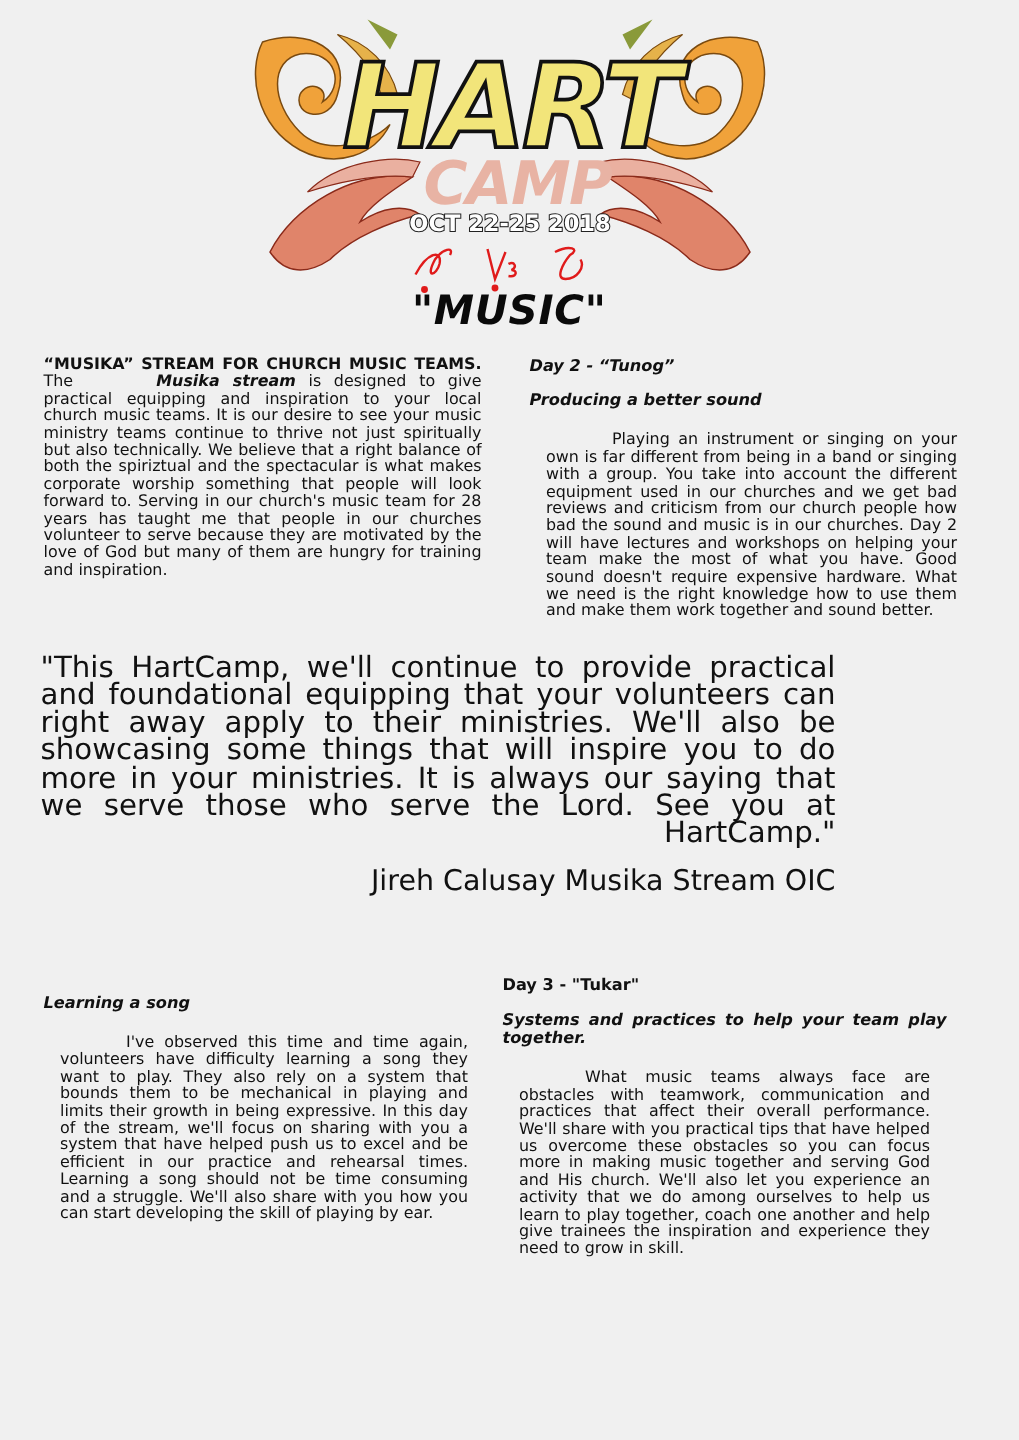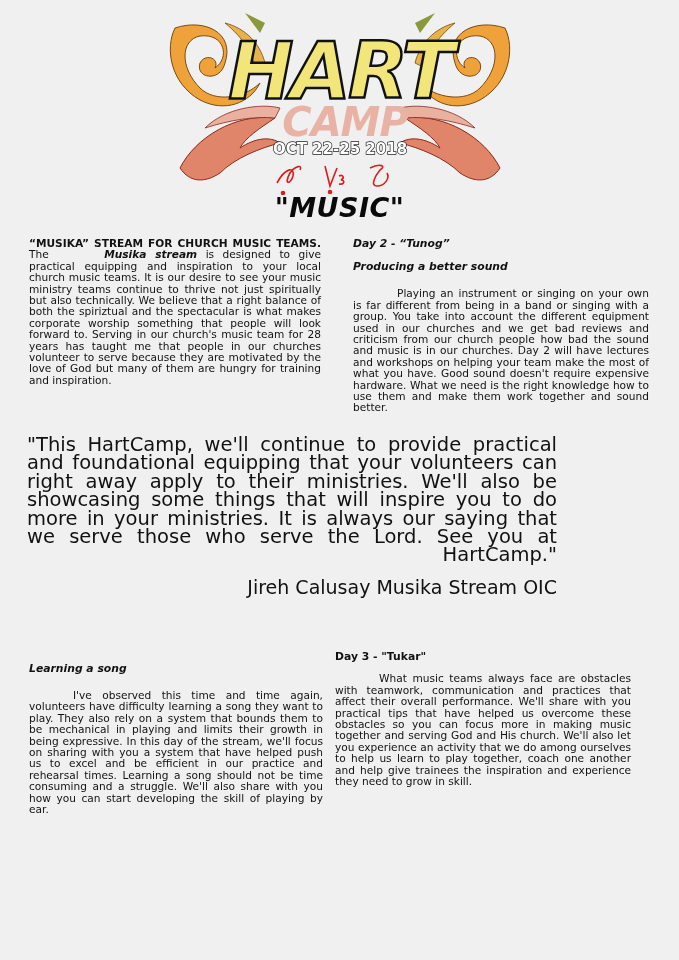--- a/index.html
+++ b/index.html
@@ -46,21 +46,21 @@
     }
     .col-intro { left: 29px; top: 238px; width: 292px; }
     .col-day2 { left: 353px; top: 238px; width: 296px; }
     .col-day1 { left: 29px; top: 651px; width: 294px; }
     .col-day3 { left: 335px; top: 651px; width: 296px; }
     .bold { font-weight: bold; }
     .bi { font-weight: bold; font-style: italic; margin-left: 47px; }
     .head-plain { font-weight: bold; font-size: 10.8px; margin: 0 0 11px 0; }
     .head-italic { font-weight: bold; font-style: italic; font-size: 10.8px; margin: 12px 0 15px 0; line-height: 12px;}
     .head-day-it { font-weight: bold; font-style: italic; font-size: 10.8px; margin: 0 0 12px 0; }
-    .para { text-indent: 44px; margin: 0; }
+    .para { text-indent: 44px; margin: 11px; }
     .quote {
       position: absolute;
       left: 27px;
       top: 436px;
       width: 530px;
       font-size: 19.5px;
       line-height: 18.4px;
       text-align: justify;
       text-align-last: right;
       font-family: "DejaVu Sans", sans-serif;
@@ -140,14 +140,15 @@
 <div class="quote">"This HartCamp, we'll continue to provide practical and foundational equipping that your volunteers can right away apply to their ministries. We'll also be showcasing some things that will inspire you to do more in your ministries. It is always our saying that we serve those who serve the Lord. See you at HartCamp."</div>
 <div class="quote-author">Jireh Calusay Musika Stream OIC</div>
 
 <div class="col col-day1">
   <div class="head-italic">Learning a song</div>
   <p class="para">I've observed this time and time again, volunteers have difficulty learning a song they want to play. They also rely on a system that bounds them to be mechanical in playing and limits their growth in being expressive. In this day of the stream, we'll focus on sharing with you a system that have helped push us to excel and be efficient in our practice and rehearsal times. Learning a song should not be time consuming and a struggle. We'll also share with you how you can start developing the skill of playing by ear.</p>
 </div>
 
 <div class="col col-day3">
   <div class="head-plain">Day 3 - "Tukar"</div>
+  <div class="head-italic">Systems and practices to help your team play together.</div>
   <p class="para">What music teams always face are obstacles with teamwork, communication and practices that affect their overall performance. We'll share with you practical tips that have helped us overcome these obstacles so you can focus more in making music together and serving God and His church. We'll also let you experience an activity that we do among ourselves to help us learn to play together, coach one another and help give trainees the inspiration and experience they need to grow in skill.</p>
 </div>
 
 </body></html>

